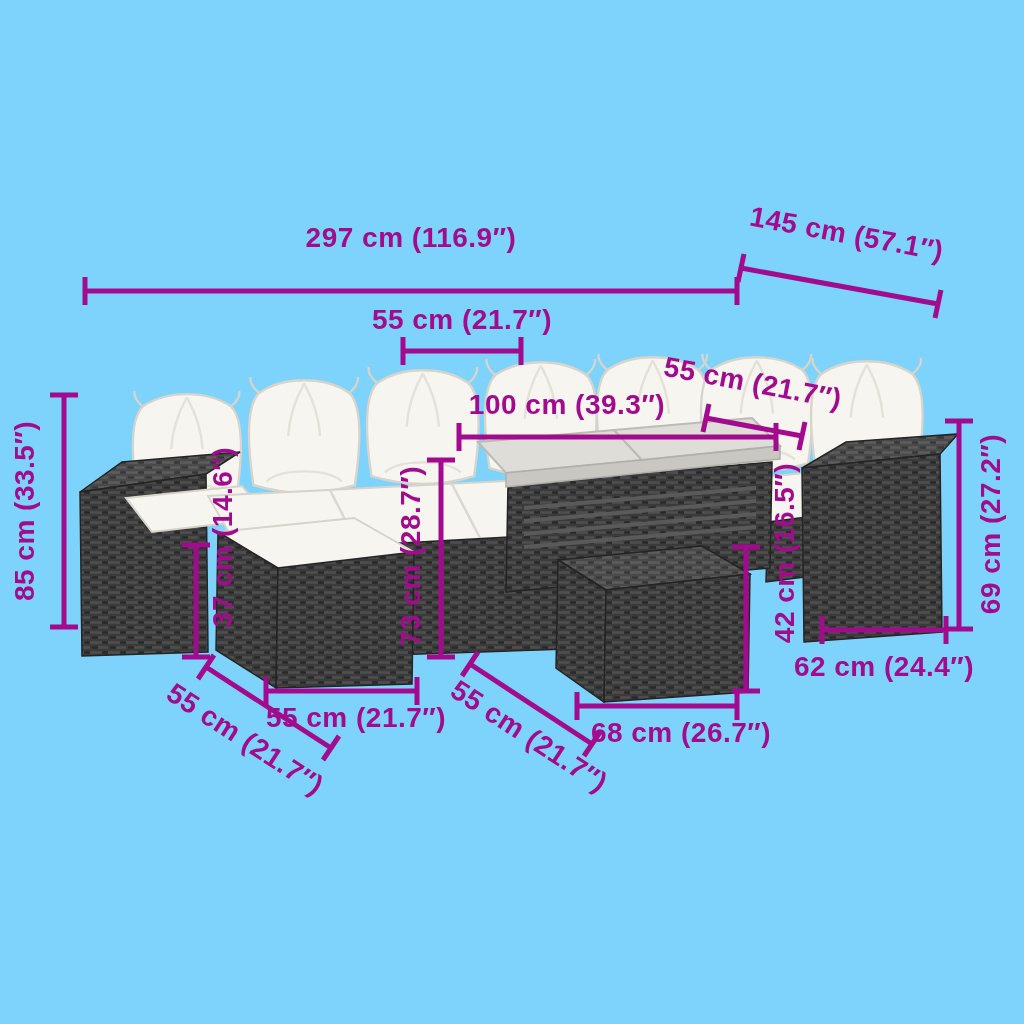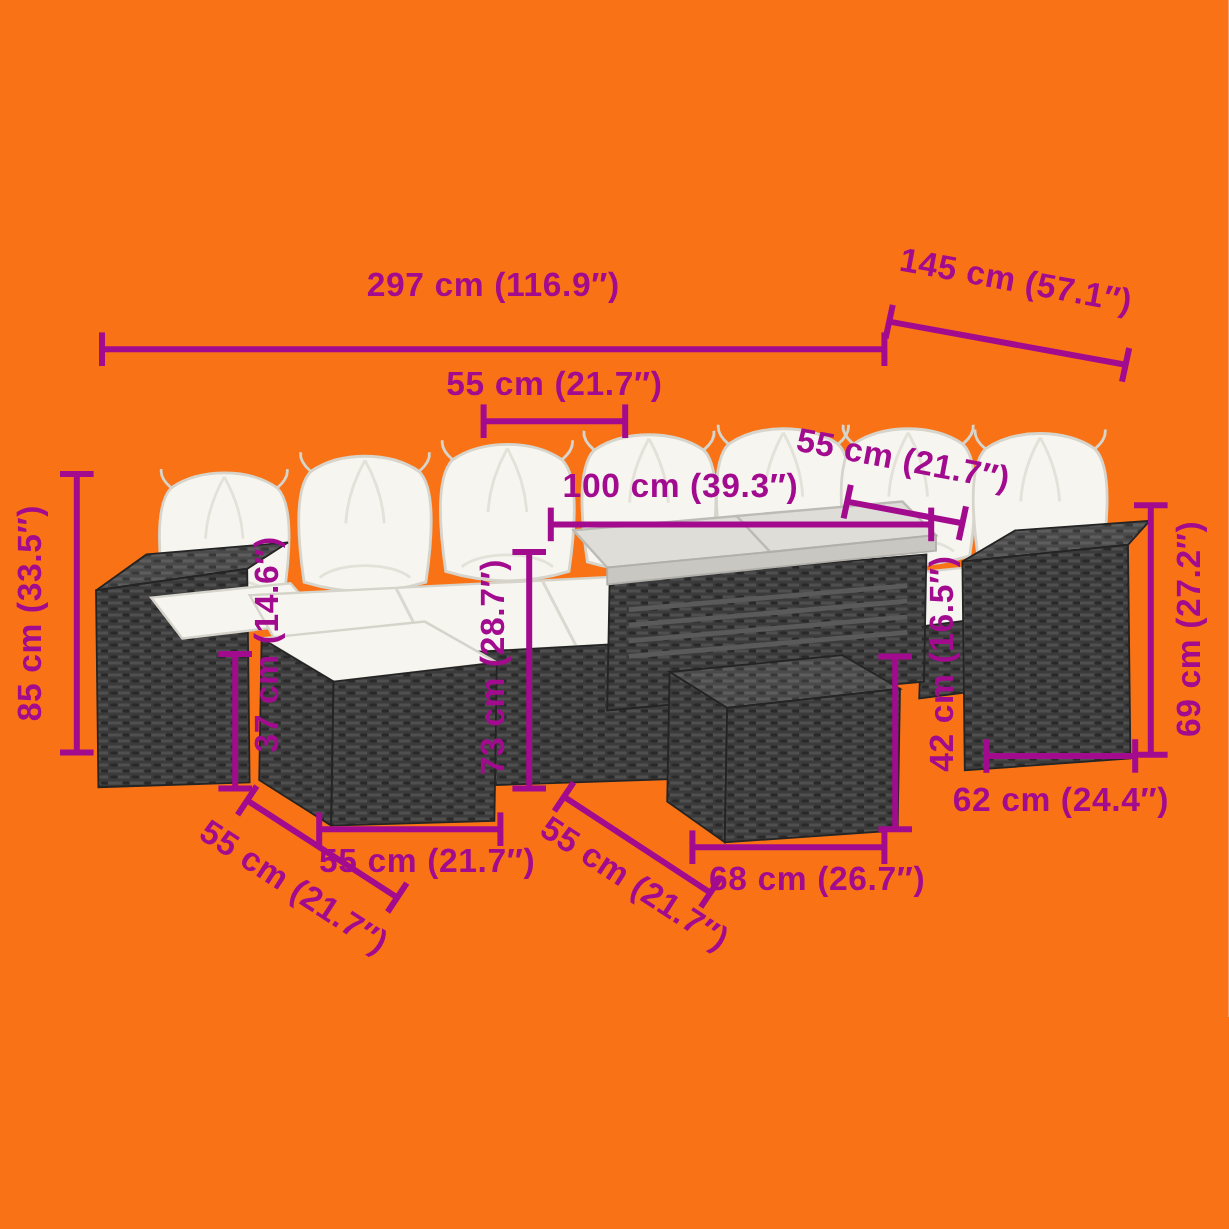--- a/index.html
+++ b/index.html
@@ -3,21 +3,21 @@
 <meta charset="utf-8">
 <style>
   :root{
     --accent:#A30B8E;
     --rattan-dark:#3b3b3b;
     --cushion:#f6f5f0;
     --table-top:#deddd8;
   }
   html,body{margin:0;padding:0;background:#fff;}
   body{width:1024px;height:1024px;overflow:hidden;font-family:"Liberation Sans",sans-serif;}
-  .stage{position:relative;width:1024px;height:1024px;background:#f97316;}
+  .stage{position:relative;width:1024px;height:1024px;background:#7dd3fc;}
   svg{display:block;width:1024px;height:1024px;}
   .dims line{stroke:var(--accent);stroke-width:5;stroke-linecap:butt;}
   .dims text{
     fill:var(--accent);
     font-family:"Liberation Sans",sans-serif;
     font-weight:bold;
     font-size:28px;
     letter-spacing:.5px;
     text-anchor:middle;
   }

